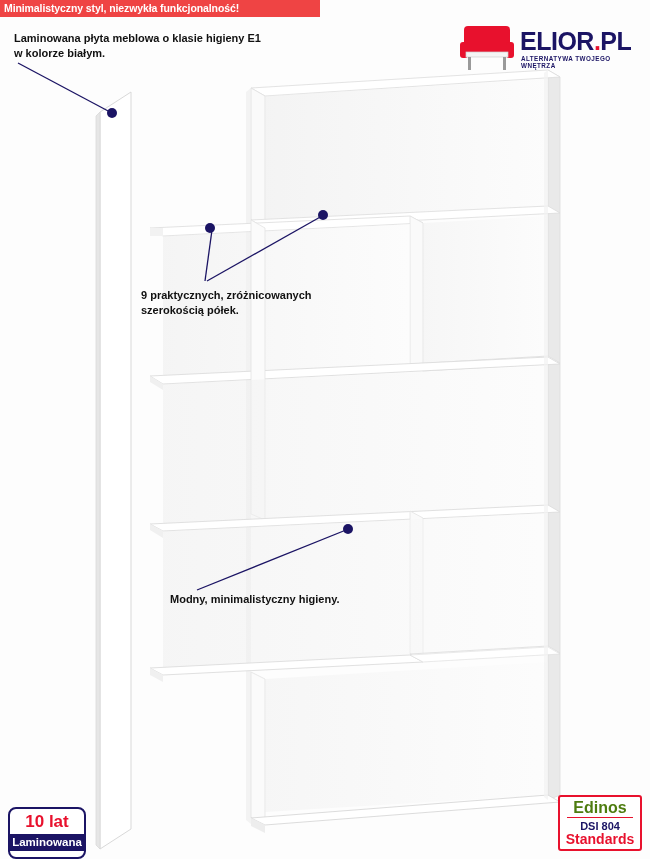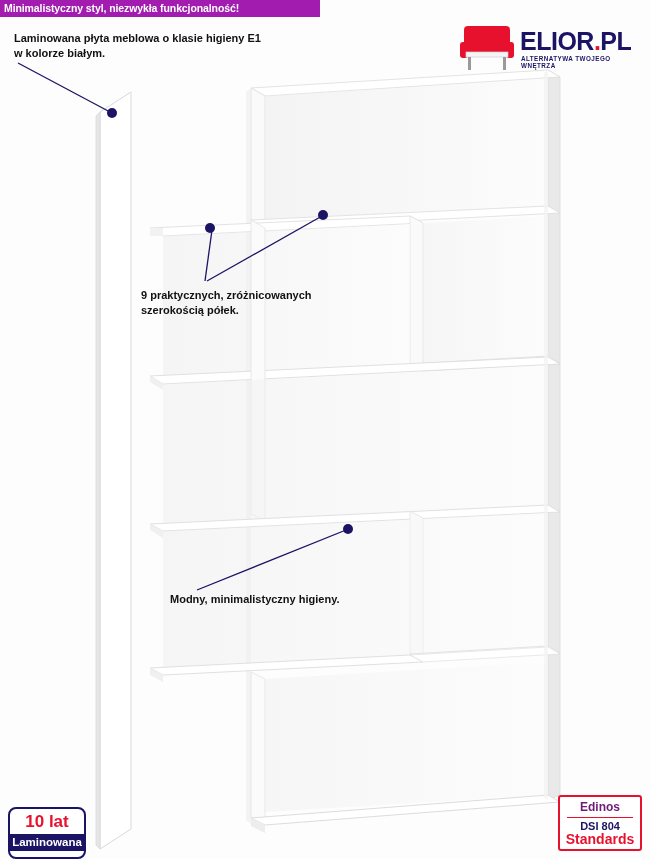--- a/index.html
+++ b/index.html
@@ -21,21 +21,21 @@
     overflow: hidden;
   }
 
   
   .top-banner {
     position: absolute;
     left: 0;
     top: 0;
     width: 320px;
     height: 17px;
-    background: #a21caf;
+    background: #ef4444;
     color: #ffffff;
     font-size: 10.5px;
     font-weight: bold;
     line-height: 17px;
     padding-left: 4px;
     box-sizing: border-box;
     white-space: nowrap;
     letter-spacing: -0.1px;
   }
 
@@ -144,22 +144,22 @@
     width: 84px;
     height: 56px;
     border: 2px solid #e8112d;
     border-radius: 3px;
     background: #ffffff;
     box-sizing: border-box;
     text-align: center;
     overflow: hidden;
   }
   .cert .c-name {
-    color: #701a75;
-    font-size: 12px;
+    color: #4d7c0f;
+    font-size: 16px;
     font-weight: bold;
     line-height: 15px;
     margin-top: 3px;
   }
   .cert .c-sep {
     width: 66px;
     height: 1px;
     background: #e8112d;
     margin: 2px auto 2px auto;
   }

